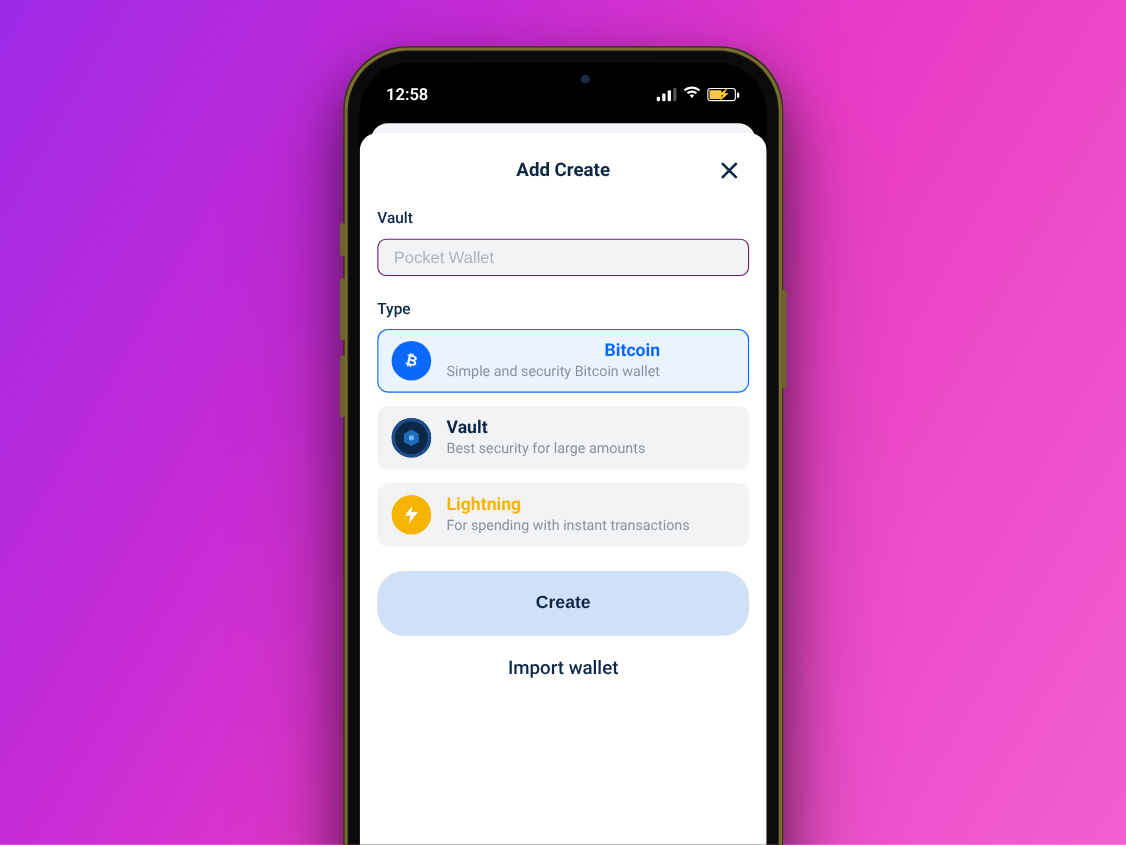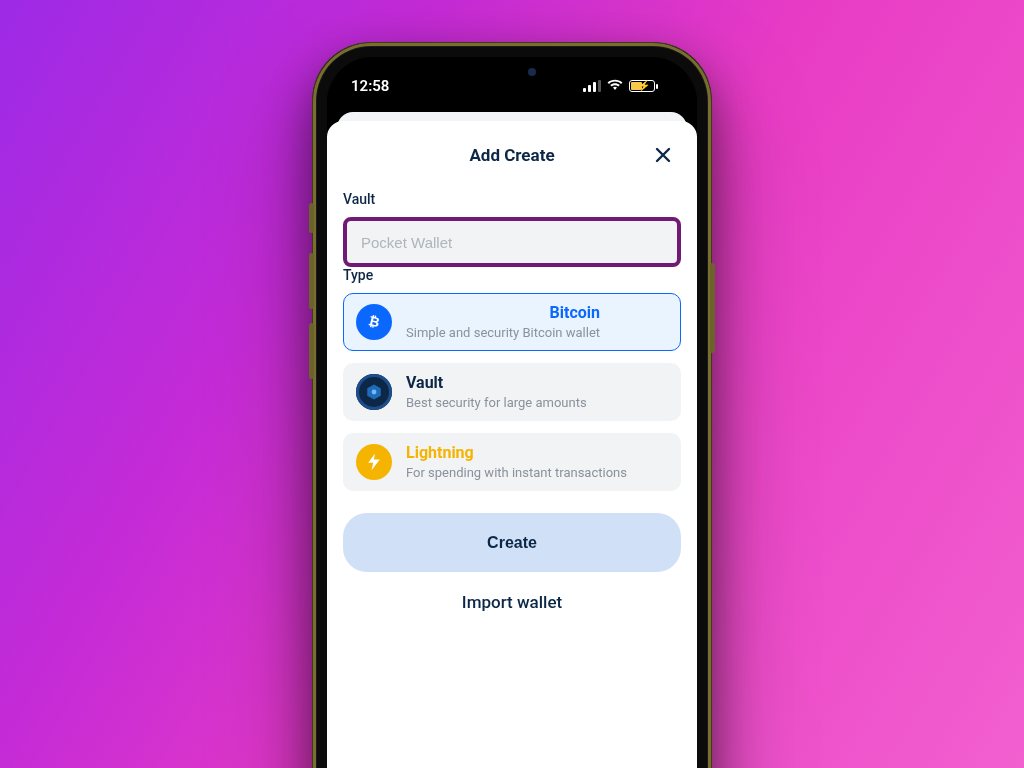--- a/index.html
+++ b/index.html
@@ -51,21 +51,21 @@
   .notch {
     position:absolute; top:0; left:50%; transform:translateX(-50%);
     width: 170px; height:30px; background:#000; border-bottom-left-radius:18px; border-bottom-right-radius:18px;
     z-index: 50;
     display:flex; align-items:center; justify-content:center;
   }
   .notch .cam{ width:8px; height:8px; border-radius:50%; background:#1a2a4a; margin-left:40px; }
 
   
   .statusbar{
-    position:absolute; top:0; left:0; right:18px; height:46px;
+    position:absolute; top:0; left:0; right:4px; height:46px;
     padding: 12px 24px 0 24px;
     display:flex; justify-content:space-between; align-items:center;
     color:#fff; font-size:15px; font-weight:600; z-index:40;
   }
   .sb-right{ display:flex; align-items:center; gap:6px; }
   .sig{ display:flex; align-items:flex-end; gap:2px; height:12px;}
   .sig span{ width:3px; background:#fff; border-radius:1px; display:block;}
   .sig span:nth-child(1){height:4px;} .sig span:nth-child(2){height:7px;} .sig span:nth-child(3){height:10px;} .sig span:nth-child(4){height:12px; background:#555;}
   .wifi-glyph{ font-size:13px; }
   .batt{ width:26px; height:12px; border:1.5px solid #fff; border-radius:3px; position:relative; }
@@ -94,26 +94,26 @@
   }
   .modal-title{ font-size:17px; font-weight:700; color:#0d2847;}
   .modal-close{
     position:absolute; right:4px; top:4px;
     width:28px; height:28px; display:flex; align-items:center; justify-content:center;
     cursor:pointer; color:#0d2847;
   }
 
   .field-label{ font-size:14px; color:#0d2847; margin-bottom:10px; font-weight:500;}
   .text-input{
-    width:100%; height:50px; background:#f1f3f5; border:4px solid #701a75;
+    width:100%; height:34px; background:#f1f3f5; border:1px solid #701a75;
     border-radius:8px; padding:0 14px; font-size:15px; color:#333;
   }
   .text-input::placeholder{ color:#aeb5bd; }
 
-  .types{ }
+  .types{ margin-top:22px; }
   .type-card{
     display:flex; align-items:center; gap:14px;
     background:#f1f3f5; border:1.5px solid transparent; border-radius:10px;
     padding:10px 12px; margin-bottom:12px; cursor:pointer;
   }
   .type-card.selected{
     background:#eaf4ff; border-color:#0b68ff;
   }
   .type-icon{
     width:36px; height:36px; border-radius:50%; display:flex; align-items:center; justify-content:center; flex:none;

